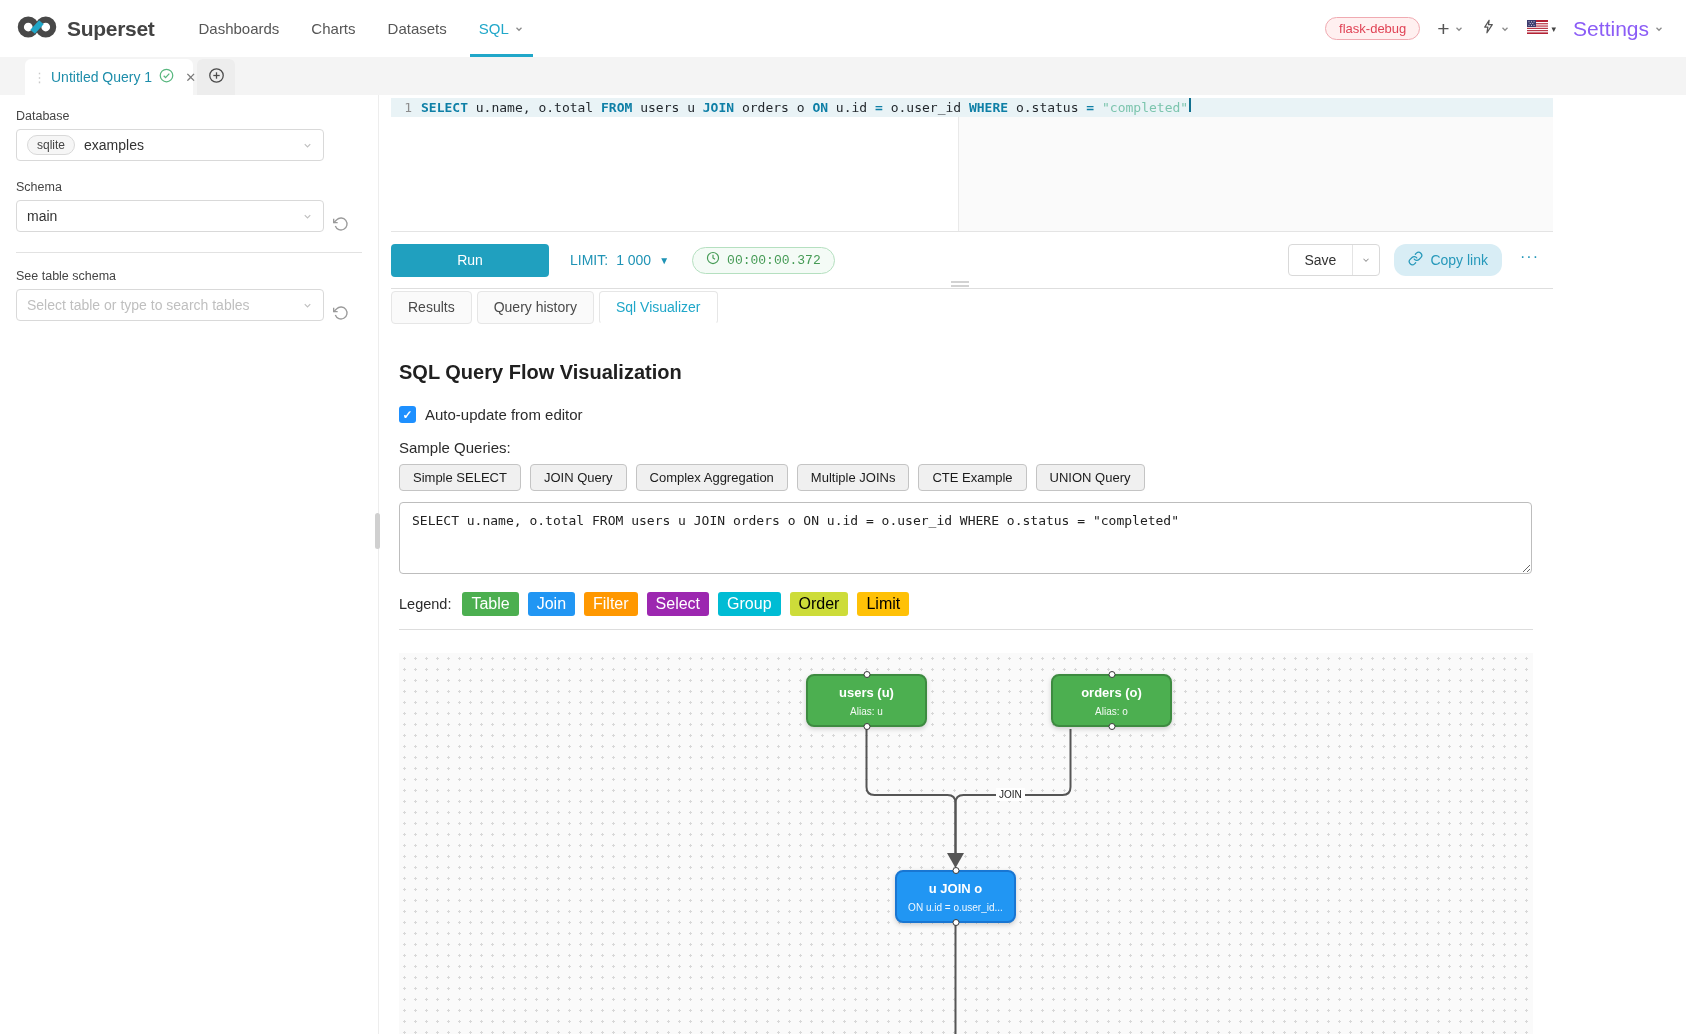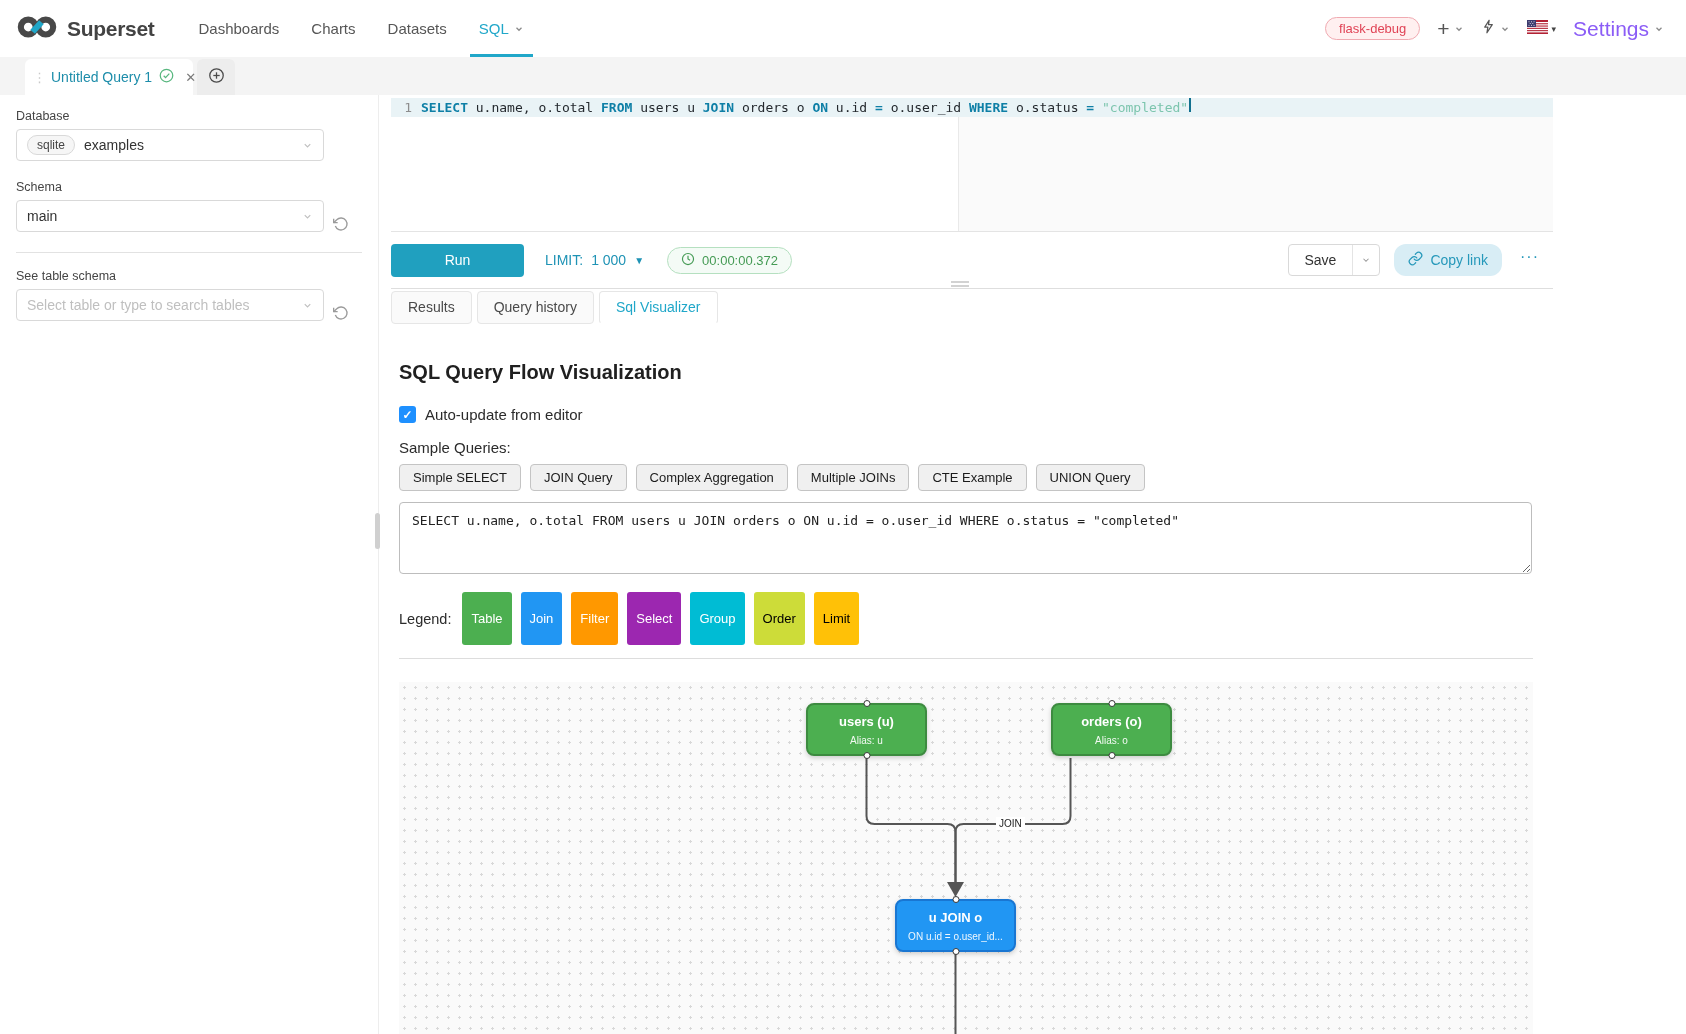--- a/index.html
+++ b/index.html
@@ -48,24 +48,24 @@
   .editor { position:relative; height:134px; border-bottom:1px solid #e4e4e4; background:#fff; font-family:"DejaVu Sans Mono","Liberation Mono",monospace; font-size:13px; overflow:hidden; }
   .print-margin { position:absolute; left:567px; top:0; bottom:0; right:0; border-left:1px solid #e9e9e9; background:rgba(0,0,0,0.018); }
   .code-line { position:relative; display:flex; height:19px; line-height:19px; background:#e9f3f6; }
   .gutter-num { width:30px; text-align:right; padding-right:9px; color:#8d8d8d; }
   .code-text { white-space:pre; color:#24292e; }
   .tok-keyword { color:#0e7fa6; font-weight:bold; }
   .tok-string { color:#7cc5ae; }
   .caret { display:inline-block; width:2px; height:14px; background:#11708f; vertical-align:middle; margin-left:1px; }
   
   .sql-toolbar { display:flex; align-items:center; height:56px; padding-right:10px; }
-  .run-btn { width:133px; height:33px; background:#20a0bf; color:#fff; font-size:14px; border:none; border-radius:4px; cursor:pointer; font-family:inherit; }
+  .run-btn { width:158px; height:33px; background:#20a0bf; color:#fff; font-size:14px; border:none; border-radius:4px; cursor:pointer; font-family:inherit; }
   .limit-ctl { display:flex; align-items:center; gap:8px; margin-left:21px; color:#1f93b5; font-size:14px; cursor:pointer; }
   .limit-caret { font-size:10px; color:#1f93b5; }
-  .timer-badge { display:flex; align-items:center; gap:7px; margin-left:23px; height:27px; padding:0 13px; border:1px solid #b5e0c0; background:#f4fbf6; border-radius:14px; color:#459b55; font-family:Liberation Sans, sans-serif; font-size:13px; }
+  .timer-badge { display:flex; align-items:center; gap:7px; margin-left:23px; height:27px; padding:0 13px; border:1px solid #b5e0c0; background:#f4fbf6; border-radius:14px; color:#459b55; font-family:Liberation Mono, monospace; font-size:13px; }
   .toolbar-right { margin-left:auto; display:flex; align-items:center; gap:14px; }
   .save-split { display:flex; height:32px; border:1px solid #d9d9d9; border-radius:4px; overflow:hidden; background:#fff; }
   .save-main { padding:0 16px; display:flex; align-items:center; font-size:14px; color:#333; cursor:pointer; }
   .save-caret { width:27px; display:flex; align-items:center; justify-content:center; border-left:1px solid #e4e4e4; color:#9a9a9a; cursor:pointer; }
   .copylink-btn { display:flex; align-items:center; gap:7px; height:32px; padding:0 14px; background:#d8edf5; border:none; border-radius:12px; color:#2598ba; font-size:14px; cursor:pointer; font-family:inherit; }
   .more-btn { color:#2598ba; font-size:16px; letter-spacing:1px; cursor:pointer; padding:0 4px 6px; }
   
   .south-grip { position:absolute; top:181px; left:560px; width:18px; cursor:row-resize; }
   .south-grip i { display:block; height:2px; background:#d2d2d2; margin:2px 0; }
   .h-split { border:none; border-top:1px solid #dedede; margin:0; }
@@ -77,21 +77,21 @@
   .viz-title { margin-top:37px; font-size:20px; font-weight:bold; color:#202020; }
   .chk-row { margin-top:22px; display:flex; align-items:center; gap:9px; cursor:pointer; }
   .chk-box { width:17px; height:17px; background:#1e90ff; border-radius:3px; color:#fff; font-size:12px; font-weight:bold; display:flex; align-items:center; justify-content:center; }
   .chk-label { font-size:15px; color:#2b2b2b; }
   .samples-label { margin-top:16px; font-size:15px; color:#2b2b2b; }
   .sample-row { margin-top:8px; display:flex; gap:9px; }
   .sample-btn { font-family:inherit; font-size:13px; color:#1b1b1b; background:#f0f0f0; border:1px solid #c4c4c4; border-radius:4px; padding:5px 13px; cursor:pointer; }
   .query-box { margin-top:11px; width:1133px; height:72px; resize:vertical; border:1px solid #bdbdbd; border-radius:4px; padding:9px 12px; font-family:"DejaVu Sans Mono","Liberation Mono",monospace; font-size:13px; color:#222; line-height:1.45; }
   .legend-row { margin-top:14px; display:flex; align-items:center; gap:9px; }
   .legend-label { font-size:14.5px; color:#2b2b2b; margin-right:2px; }
-  .legend-chip { font-size:13px; padding:19px 9px; border-radius:3px; }
+  .legend-chip { font-size:16px; padding:3px 9px; border-radius:3px; }
   .viz-hr { border:none; border-top:1px solid #ddd; margin:13px 0 0; width:1134px; }
   
   .flow-canvas { position:relative; margin-top:23px; width:1134px; height:397px; background-color:#fafafa;
     background-image:radial-gradient(#d8d8d8 1px, transparent 1.2px); background-size:11px 11px; overflow:hidden; }
   .edges { position:absolute; inset:0; }
   .flow-node { position:absolute; width:121px; border-radius:8px; color:#fff; text-align:center; padding:9px 6px 8px; box-shadow:0 2px 5px rgba(0,0,0,0.18); cursor:grab; }
   .flow-node.table { background:#4caf50; border:2px solid #3d8b40; }
   .flow-node.join  { background:#2196f3; border:2px solid #1976d2; }
   .node-title { font-size:13px; font-weight:bold; }
   .node-sub { font-size:10px; margin-top:6px; opacity:0.93; }

